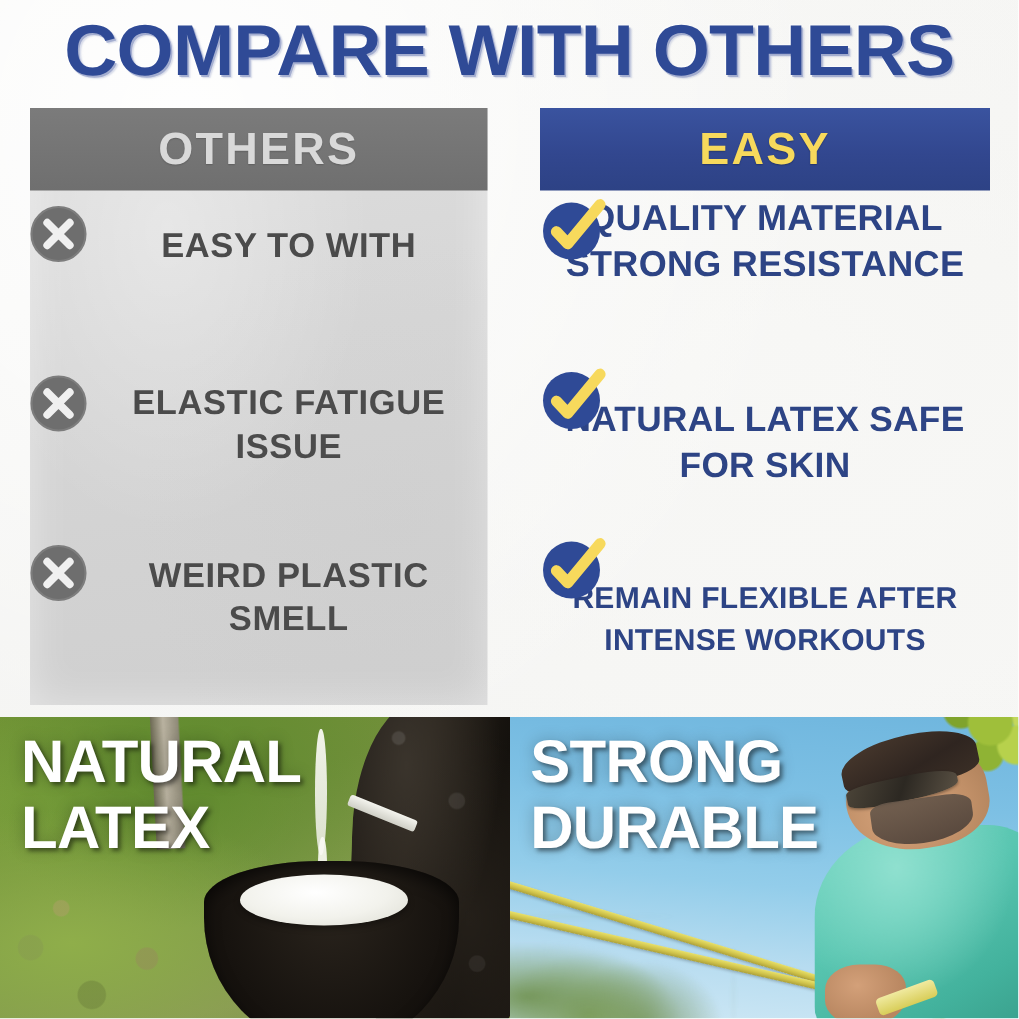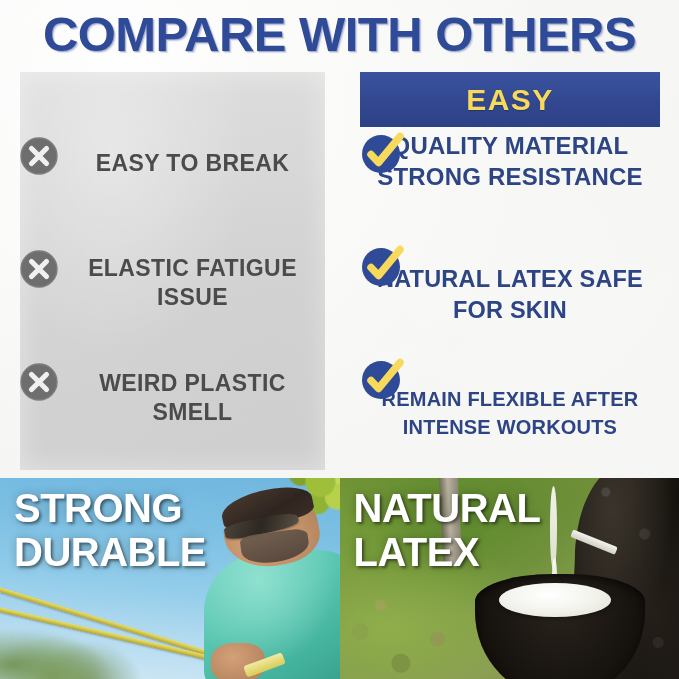--- a/index.html
+++ b/index.html
@@ -346,32 +346,33 @@
 
 <div id="page">
 
   <div id="title">COMPARE WITH OTHERS</div>
 
   <div id="compare">
 
     <div class="col" id="col-others">
       <div class="col-body-others"></div>
 
+      <div class="hdr" id="hdr-others">OTHERS</div>
 
       <div class="rows">
 
         <div class="row">
           <span class="x-icon">
             <svg width="38" height="38" viewBox="0 0 38 38">
               <circle cx="19" cy="19" r="18" fill="#6e6e6e"></circle>
               <circle cx="19" cy="19" r="18" fill="none" stroke="#7d7d7d" stroke-width="1.4"></circle>
               <path d="M11.5 11.5 L26.5 26.5 M26.5 11.5 L11.5 26.5" stroke="#f0f0f0" stroke-width="5.2" stroke-linecap="round"></path>
             </svg>
           </span>
-          <div class="row-txt">EASY TO BREAK</div>
+          <div class="row-txt">EASY TO WITH</div>
         </div>
 
         <div class="row">
           <span class="x-icon">
             <svg width="38" height="38" viewBox="0 0 38 38">
               <circle cx="19" cy="19" r="18" fill="#6e6e6e"></circle>
               <circle cx="19" cy="19" r="18" fill="none" stroke="#7d7d7d" stroke-width="1.4"></circle>
               <path d="M11.5 11.5 L26.5 26.5 M26.5 11.5 L11.5 26.5" stroke="#f0f0f0" stroke-width="5.2" stroke-linecap="round"></path>
             </svg>
           </span>
@@ -432,45 +433,45 @@
           <div class="row-txt">REMAIN FLEXIBLE
 AFTER INTENSE WORKOUTS</div>
         </div>
 
       </div>
     </div>
 
   </div>
 
   <div id="photos">
+
+    <div class="photo" id="photo-latex">
+      <div class="ground"></div>
+      <div class="trunk-l"></div>
+      <div class="trunk-r"></div>
+      <div class="drip"></div>
+      <div class="spout"></div>
+      <div class="drip2"></div>
+      <div class="bowl"></div>
+      <div class="bowl-milk"></div>
+      <div class="photo-label">NATURAL
+LATEX</div>
+    </div>
 
     <div class="photo" id="photo-band">
       <div class="foliage"></div>
       <div class="trees"></div>
       <div class="band1"></div>
       <div class="band2"></div>
       <div class="torso"></div>
       <div class="head"></div>
       <div class="hair"></div>
       <div class="glasses"></div>
       <div class="beard"></div>
       <div class="hand"></div>
       <div class="grip"></div>
       <div class="photo-label">STRONG
 DURABLE</div>
     </div>
 
-    <div class="photo" id="photo-latex">
-      <div class="ground"></div>
-      <div class="trunk-l"></div>
-      <div class="trunk-r"></div>
-      <div class="drip"></div>
-      <div class="spout"></div>
-      <div class="drip2"></div>
-      <div class="bowl"></div>
-      <div class="bowl-milk"></div>
-      <div class="photo-label">NATURAL
-LATEX</div>
-    </div>
-
   </div>
 
 </div>
 
 </body></html>

